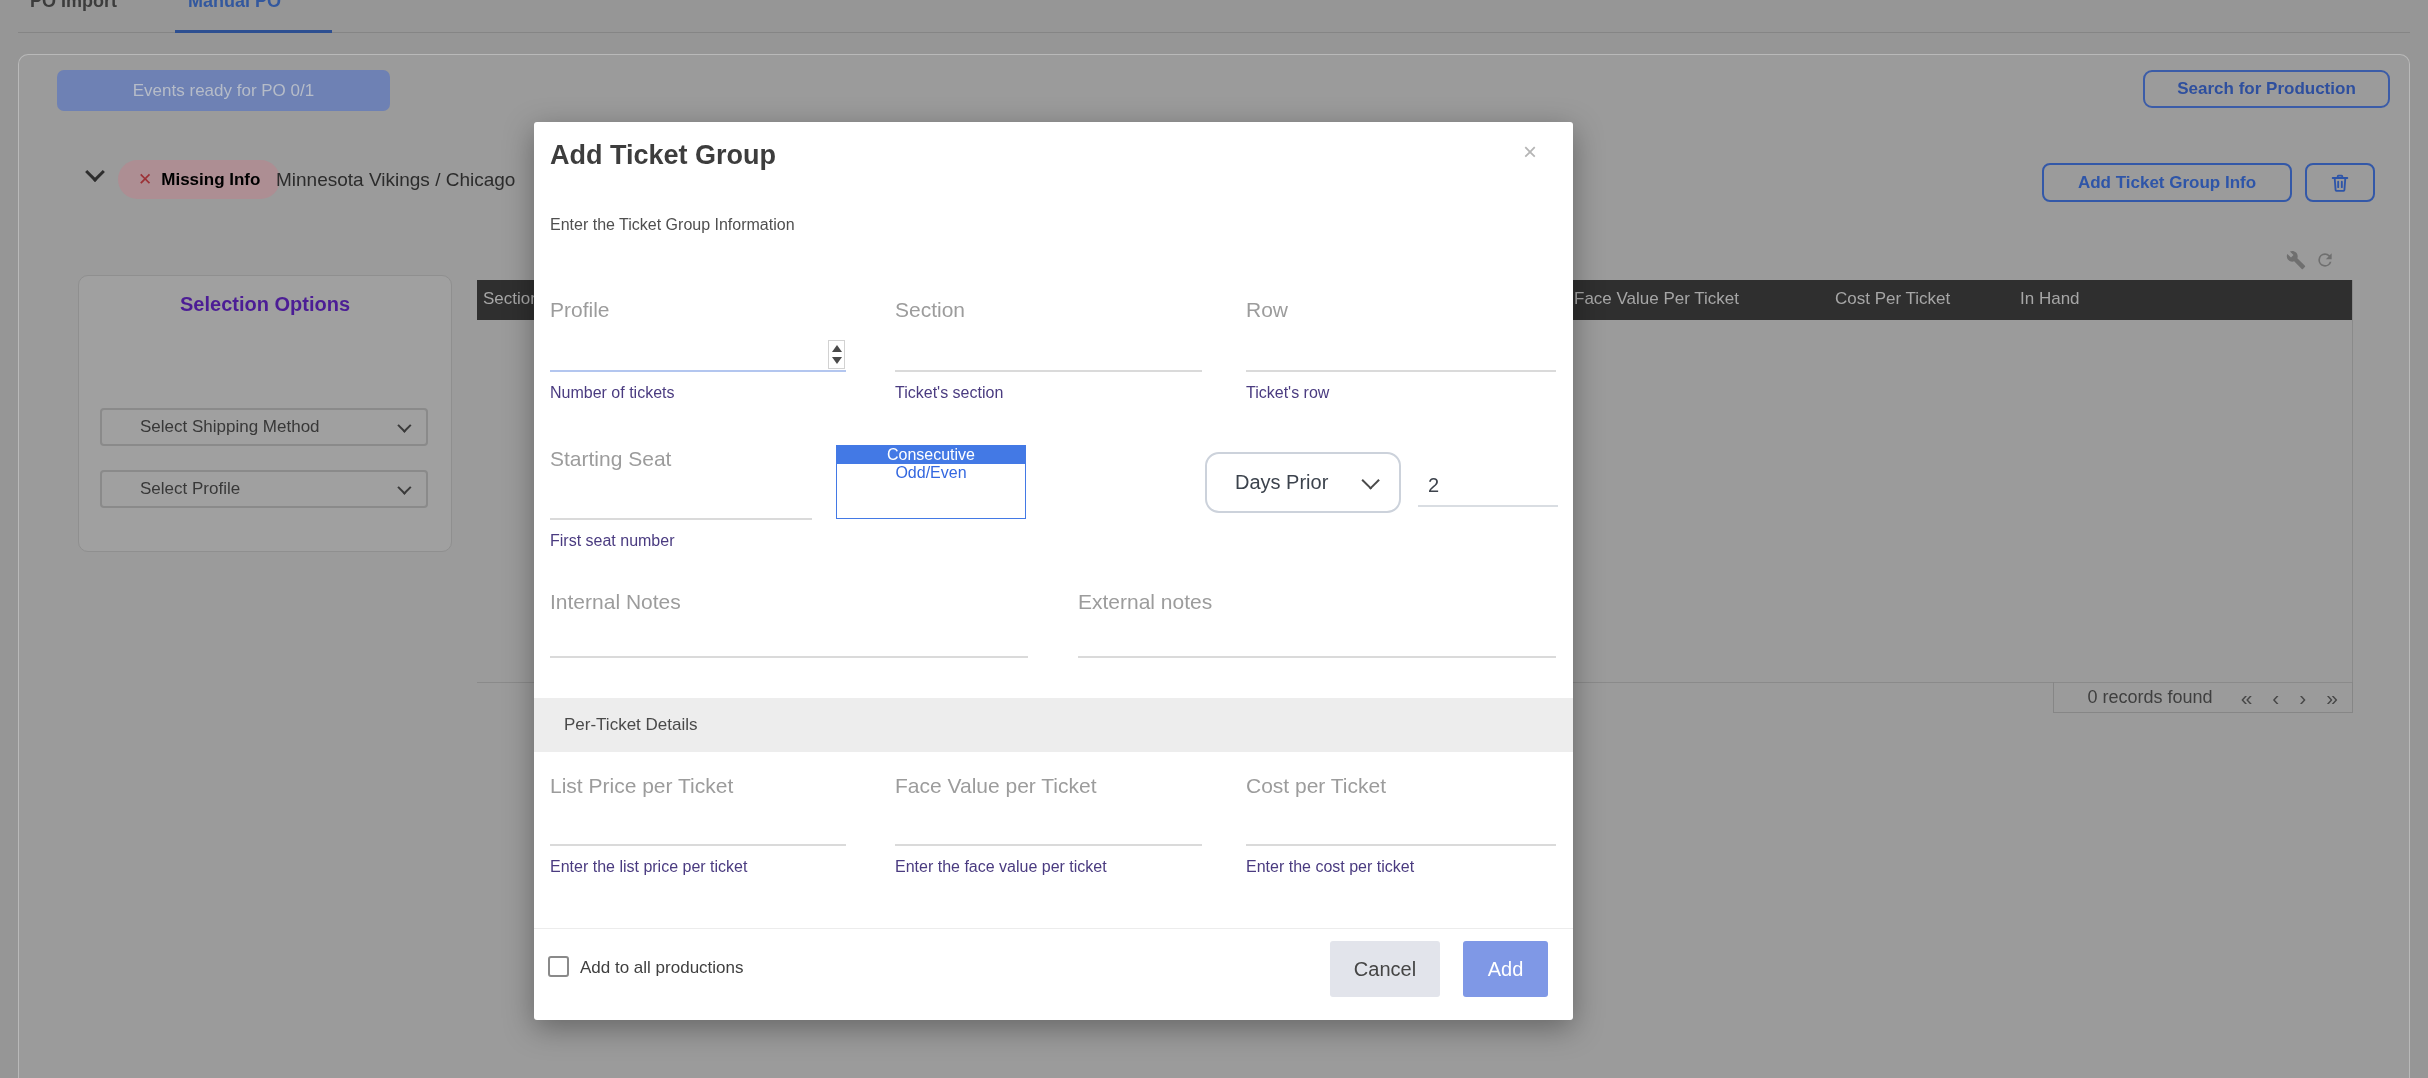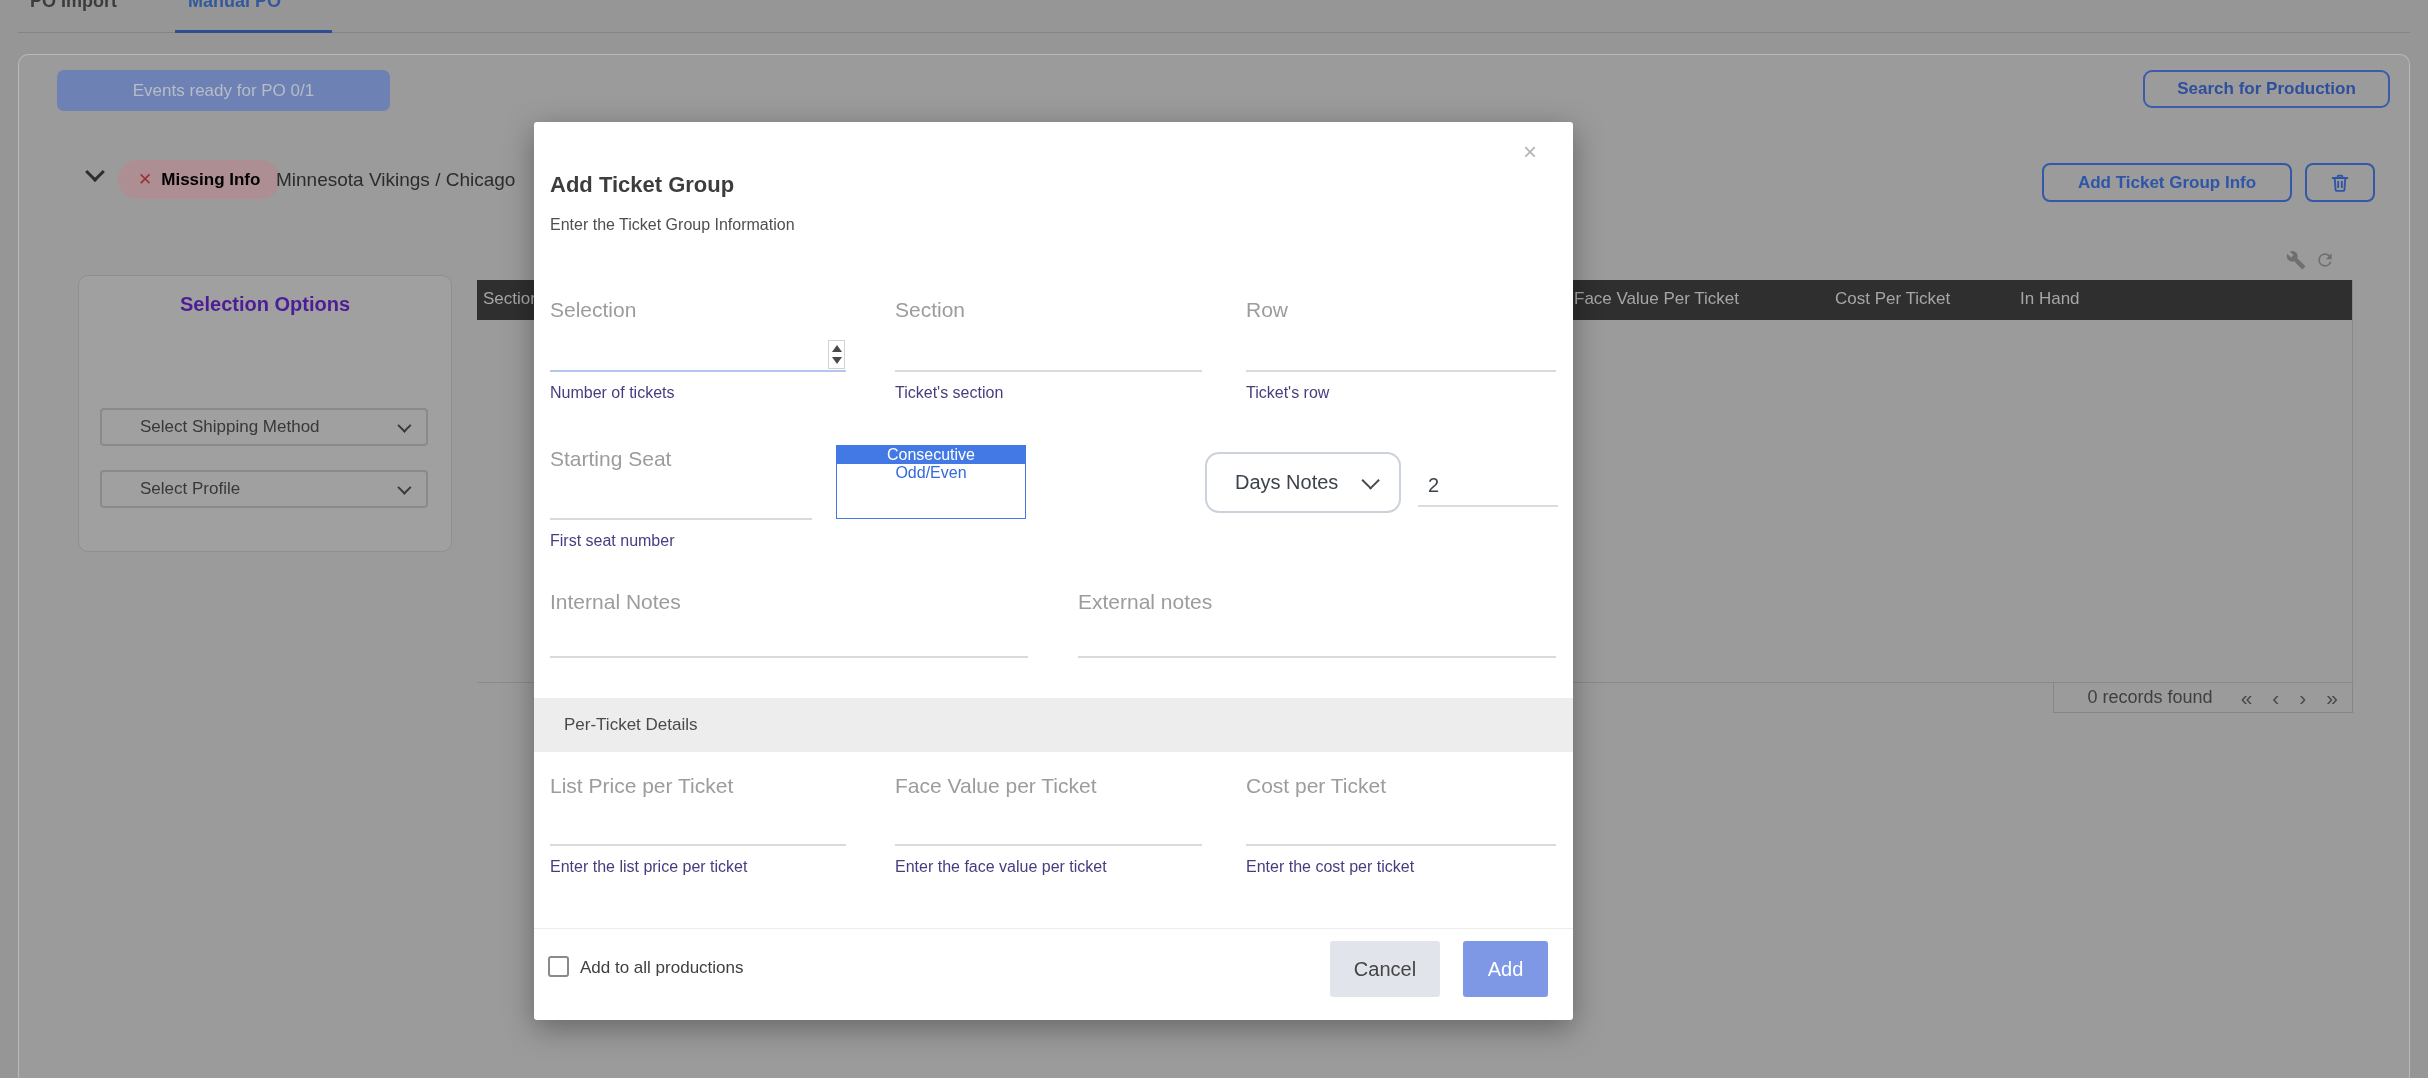--- a/index.html
+++ b/index.html
@@ -91,21 +91,21 @@
   .pagination-box .rec { color:#3f3f3f; font-size:18px; margin-right:8px; }
   .pagination-box .pg { color:#474747; font-size:21px; line-height:1; cursor:pointer; }
 
   
   .modal {
     top:122px; left:534px; width:1039px; height:898px;
     background:#ffffff; border-radius:3px;
     box-shadow:0 8px 30px rgba(0,0,0,0.35);
   }
   .m { position:absolute; }
-  .m-title { top:18px; left:16px; font-size:22px; font-weight:700; color:#3d3d3d;margin-top:32px; }
+  .m-title { top:18px; left:16px; font-size:27px; font-weight:700; color:#3d3d3d; }
   .m-close { top:18px; right:36px; font-size:24px; color:#b5b5b5; cursor:pointer; line-height:1; }
   .m-subtitle { top:94px; left:16px; font-size:16px; color:#4f4f4f; }
   .f-label { font-size:21px; color:#9c9c9c; }
   .f-helper { font-size:16px; color:#4a3b80; }
   .u-line { border-bottom:2px solid #dadada; height:0; }
   .u-blue { border-bottom:2px solid #b3c6ef; }
   .stepper { top:218px; left:294px; width:17px; height:29px; border:1px solid #d2d2d2; background:#fff; display:flex; flex-direction:column; align-items:center; justify-content:space-evenly; cursor:pointer; }
   .tri-up { width:0; height:0; border-left:5px solid transparent; border-right:5px solid transparent; border-bottom:7px solid #4a4a4a; }
   .tri-dn { width:0; height:0; border-left:5px solid transparent; border-right:5px solid transparent; border-top:7px solid #4a4a4a; }
 
@@ -197,21 +197,21 @@
   <span class="pg">‹</span>
   <span class="pg">›</span>
   <span class="pg">»</span>
 </div>
 
 <div class="abs modal">
   <div class="m m-title">Add Ticket Group</div>
   <div class="m m-close">×</div>
   <div class="m m-subtitle">Enter the Ticket Group Information</div>
 
-  <div class="m f-label" style="top:176px;left:16px">Selection</div>
+  <div class="m f-label" style="top:176px;left:16px">Profile</div>
   <div class="m u-line u-blue" style="top:248px;left:16px;width:296px"></div>
   <div class="m stepper">
     <div class="tri-up"></div>
     <div class="tri-dn"></div>
   </div>
   <div class="m f-helper" style="top:262px;left:16px">Number of tickets</div>
 
   <div class="m f-label" style="top:176px;left:361px">Section</div>
   <div class="m u-line" style="top:248px;left:361px;width:307px"></div>
   <div class="m f-helper" style="top:262px;left:361px">Ticket's section</div>
@@ -223,21 +223,21 @@
   <div class="m f-label" style="top:325px;left:16px">Starting Seat</div>
   <div class="m u-line" style="top:396px;left:16px;width:262px"></div>
   <div class="m f-helper" style="top:410px;left:16px">First seat number</div>
 
   <div class="m seat-toggle">
     <div class="seat-opt on">Consecutive</div>
     <div class="seat-opt off">Odd/Even</div>
   </div>
 
   <div class="m days-select">
-    <span>Days Notes</span>
+    <span>Days Prior</span>
     <span class="chev"></span>
   </div>
   <div class="m days-value">2</div>
 
   <div class="m f-label" style="top:468px;left:16px">Internal Notes</div>
   <div class="m u-line" style="top:534px;left:16px;width:478px"></div>
   <div class="m f-label" style="top:468px;left:544px">External notes</div>
   <div class="m u-line" style="top:534px;left:544px;width:478px"></div>
 
   <div class="m ptd-band">Per-Ticket Details</div>

